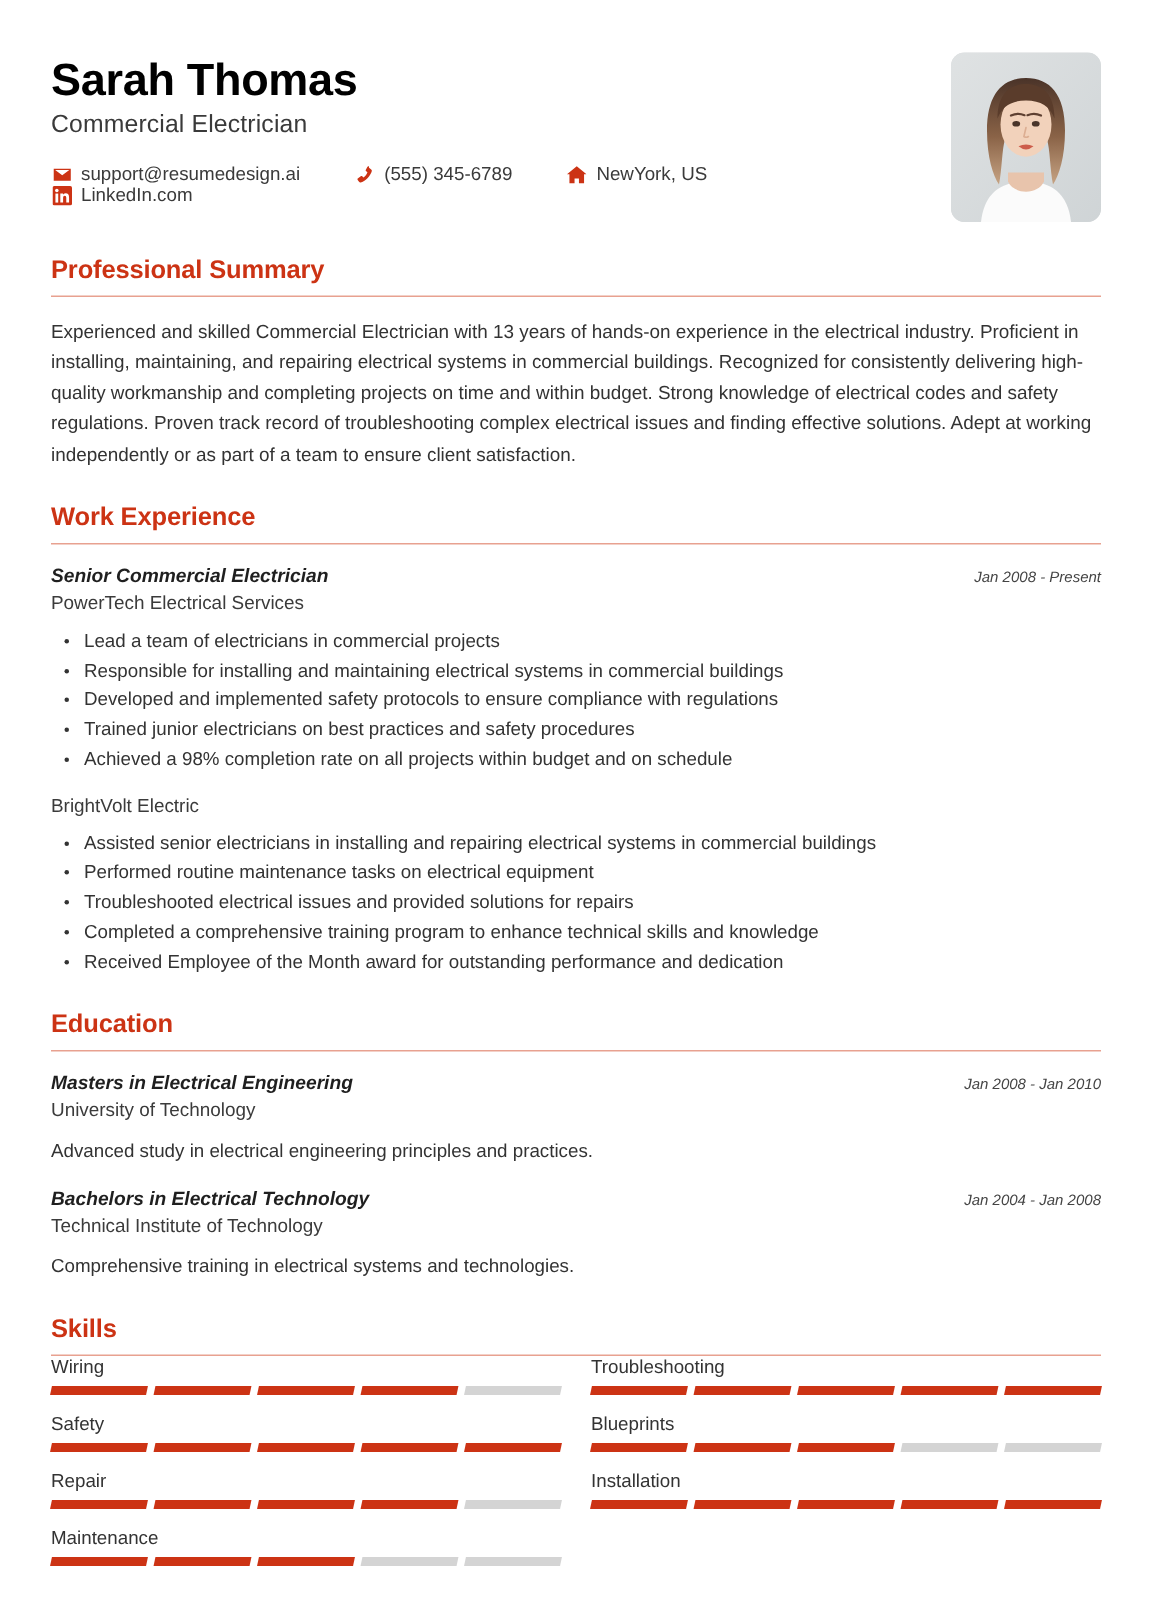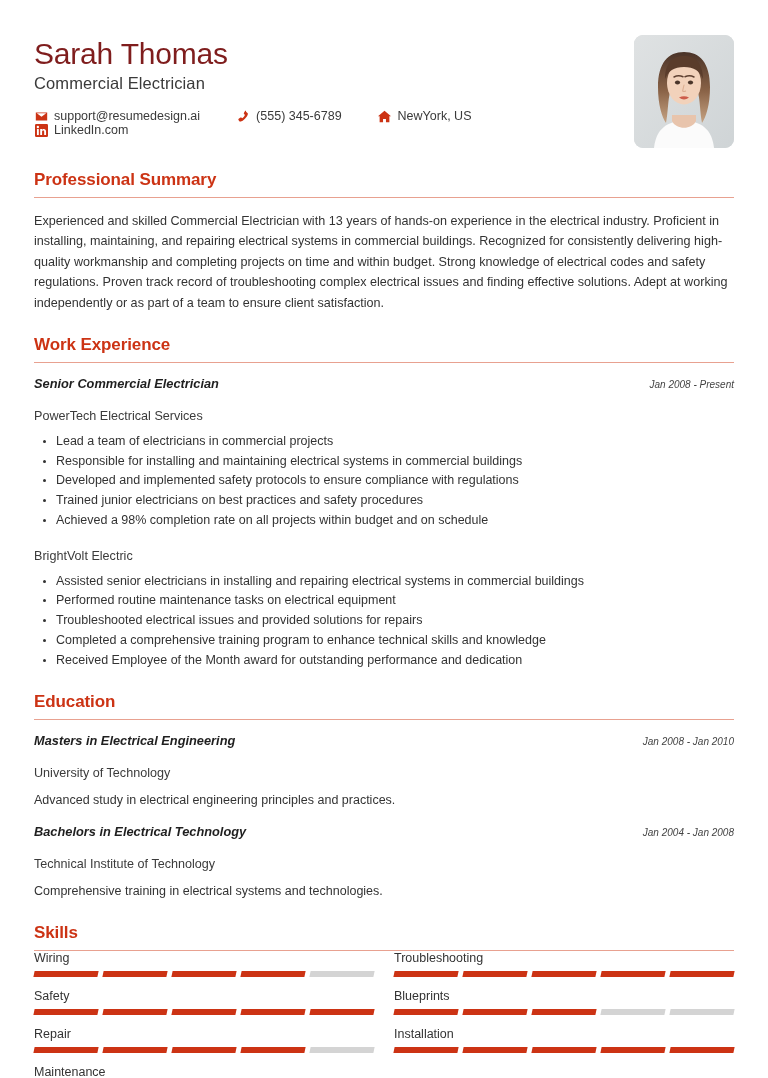--- a/index.html
+++ b/index.html
@@ -30,22 +30,22 @@
     display: flex;
     align-items: flex-start;
     justify-content: space-between;
     padding-top: 33px;
   }
 
   .header-left { flex: 1; padding-top: 4px; }
 
   .full-name {
     font-size: 30px;
-    font-weight: normal;
-    color: #7f1d1d;
+    font-weight: bold;
+    color: #000000;
     letter-spacing: -0.2px;
     line-height: 1.1;
   }
 
   .job-title {
     font-size: 16.5px;
     font-weight: normal;
     color: #3a3a3a;
     margin-top: 4px;
     letter-spacing: 0.1px;
@@ -138,21 +138,21 @@
     font-style: italic;
     color: #444444;
     text-align: right;
     white-space: nowrap;
     padding-left: 14px;
   }
 
   .entry-org {
     font-size: 12.6px;
     color: #3b3b3b;
-    margin-top: 18px;
+    margin-top: 4px;
   }
 
   .bullets {
     margin-top: 9px;
     padding-left: 20px;
     list-style: none;
   }
 
   .bullets li {
     position: relative;

